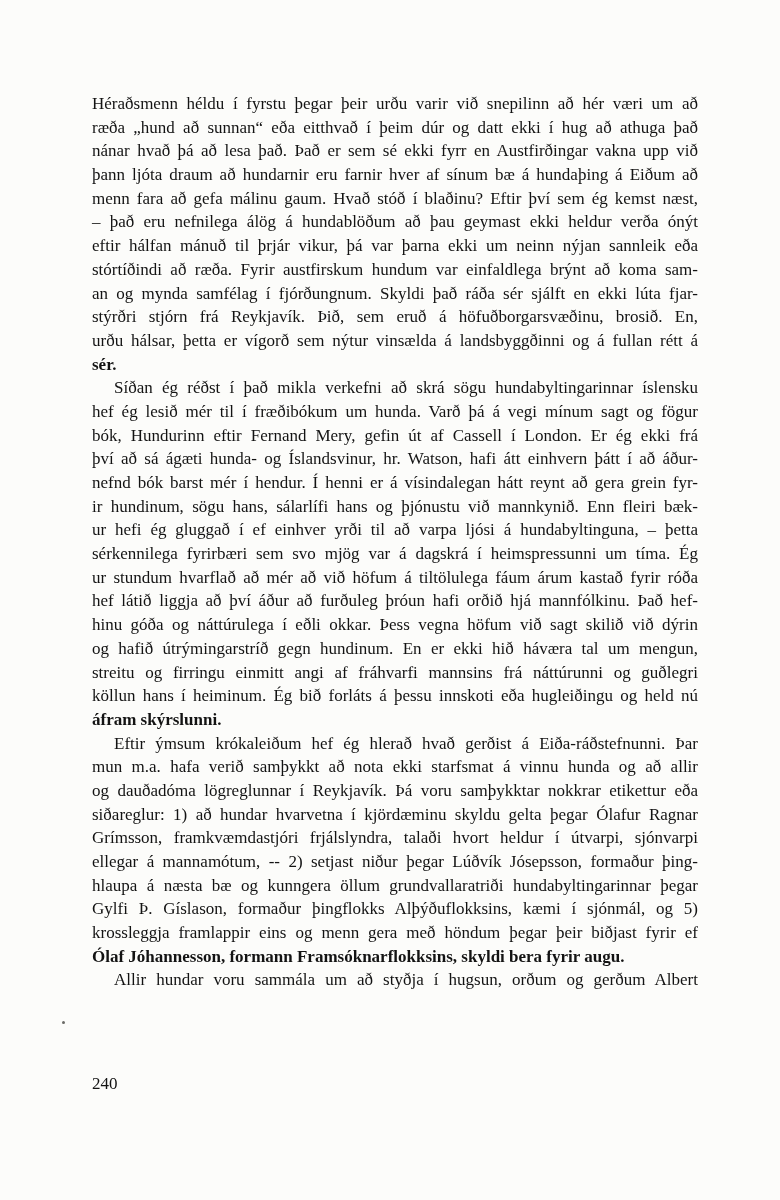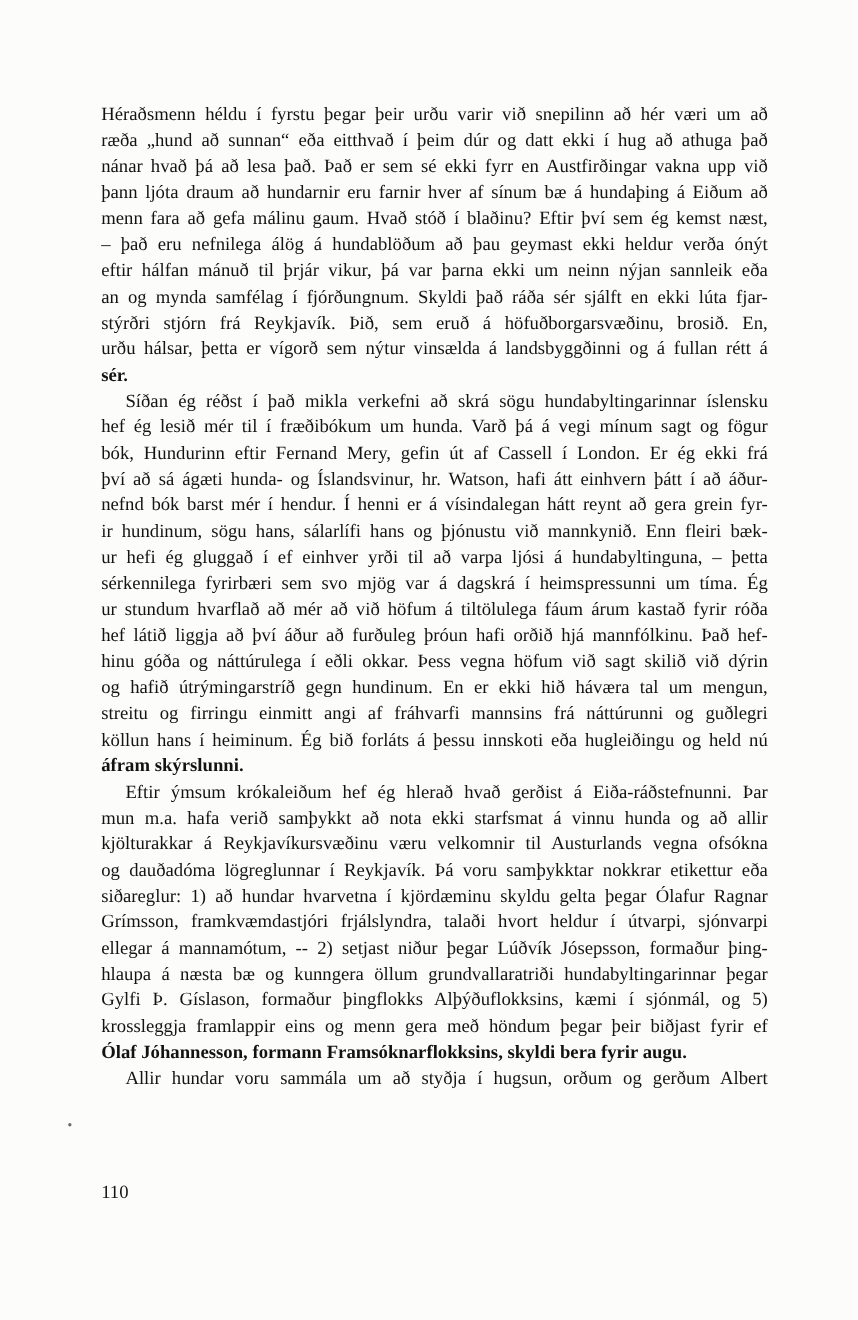--- a/index.html
+++ b/index.html
@@ -61,20 +61,21 @@
 
 <div class="page">
   <div class="text-block">
       <div class="line">Héraðsmenn héldu í fyrstu þegar þeir urðu varir við snepilinn að hér væri um að</div>
       <div class="line">ræða „hund að sunnan“ eða eitthvað í þeim dúr og datt ekki í hug að athuga það</div>
       <div class="line">nánar hvað þá að lesa það. Það er sem sé ekki fyrr en Austfirðingar vakna upp við</div>
       <div class="line">þann ljóta draum að hundarnir eru farnir hver af sínum bæ á hundaþing á Eiðum að</div>
       <div class="line">menn fara að gefa málinu gaum. Hvað stóð í blaðinu? Eftir því sem ég kemst næst,</div>
       <div class="line">– það eru nefnilega álög á hundablöðum að þau geymast ekki heldur verða ónýt</div>
       <div class="line">eftir hálfan mánuð til þrjár vikur, þá var þarna ekki um neinn nýjan sannleik eða</div>
+      <div class="line">stórtíðindi að ræða. Fyrir austfirskum hundum var einfaldlega brýnt að koma sam-</div>
       <div class="line">an og mynda samfélag í fjórðungnum. Skyldi það ráða sér sjálft en ekki lúta fjar-</div>
       <div class="line">stýrðri stjórn frá Reykjavík. Þið, sem eruð á höfuðborgarsvæðinu, brosið. En,</div>
       <div class="line">urðu hálsar, þetta er vígorð sem nýtur vinsælda á landsbyggðinni og á fullan rétt á</div>
       <div class="line last">sér.</div>
       <div class="line indent">Síðan ég réðst í það mikla verkefni að skrá sögu hundabyltingarinnar íslensku</div>
       <div class="line">hef ég lesið mér til í fræðibókum um hunda. Varð þá á vegi mínum sagt og fögur</div>
       <div class="line">bók, Hundurinn eftir Fernand Mery, gefin út af Cassell í London. Er ég ekki frá</div>
       <div class="line">því að sá ágæti hunda- og Íslandsvinur, hr. Watson, hafi átt einhvern þátt í að áður-</div>
       <div class="line">nefnd bók barst mér í hendur. Í henni er á vísindalegan hátt reynt að gera grein fyr-</div>
       <div class="line">ir hundinum, sögu hans, sálarlífi hans og þjónustu við mannkynið. Enn fleiri bæk-</div>
@@ -82,26 +83,25 @@
       <div class="line">sérkennilega fyrirbæri sem svo mjög var á dagskrá í heimspressunni um tíma. Ég</div>
       <div class="line">ur stundum hvarflað að mér að við höfum á tiltölulega fáum árum kastað fyrir róða</div>
       <div class="line">hef látið liggja að því áður að furðuleg þróun hafi orðið hjá mannfólkinu. Það hef-</div>
       <div class="line">hinu góða og náttúrulega í eðli okkar. Þess vegna höfum við sagt skilið við dýrin</div>
       <div class="line">og hafið útrýmingarstríð gegn hundinum. En er ekki hið háværa tal um mengun,</div>
       <div class="line">streitu og firringu einmitt angi af fráhvarfi mannsins frá náttúrunni og guðlegri</div>
       <div class="line">köllun hans í heiminum. Ég bið forláts á þessu innskoti eða hugleiðingu og held nú</div>
       <div class="line last">áfram skýrslunni.</div>
       <div class="line indent">Eftir ýmsum krókaleiðum hef ég hlerað hvað gerðist á Eiða-ráðstefnunni. Þar</div>
       <div class="line">mun m.a. hafa verið samþykkt að nota ekki starfsmat á vinnu hunda og að allir</div>
-      <div class="line">kjölturakkar á Reykjavíkursvæðinu væru velkomnir til Austurlands vegna ofsókna</div>
       <div class="line">og dauðadóma lögreglunnar í Reykjavík. Þá voru samþykktar nokkrar etikettur eða</div>
       <div class="line">siðareglur: 1) að hundar hvarvetna í kjördæminu skyldu gelta þegar Ólafur Ragnar</div>
       <div class="line">Grímsson, framkvæmdastjóri frjálslyndra, talaði hvort heldur í útvarpi, sjónvarpi</div>
       <div class="line">ellegar á mannamótum, -- 2) setjast niður þegar Lúðvík Jósepsson, formaður þing-</div>
       <div class="line">hlaupa á næsta bæ og kunngera öllum grundvallaratriði hundabyltingarinnar þegar</div>
       <div class="line">Gylfi Þ. Gíslason, formaður þingflokks Alþýðuflokksins, kæmi í sjónmál, og 5)</div>
       <div class="line">krossleggja framlappir eins og menn gera með höndum þegar þeir biðjast fyrir ef</div>
       <div class="line last">Ólaf Jóhannesson, formann Framsóknarflokksins, skyldi bera fyrir augu.</div>
       <div class="line indent">Allir hundar voru sammála um að styðja í hugsun, orðum og gerðum Albert</div>
     </div>
   <div class="scan-speck"></div>
-  <div class="page-number">110</div>
+  <div class="page-number">240</div>
 </div>
 
 </body></html>

